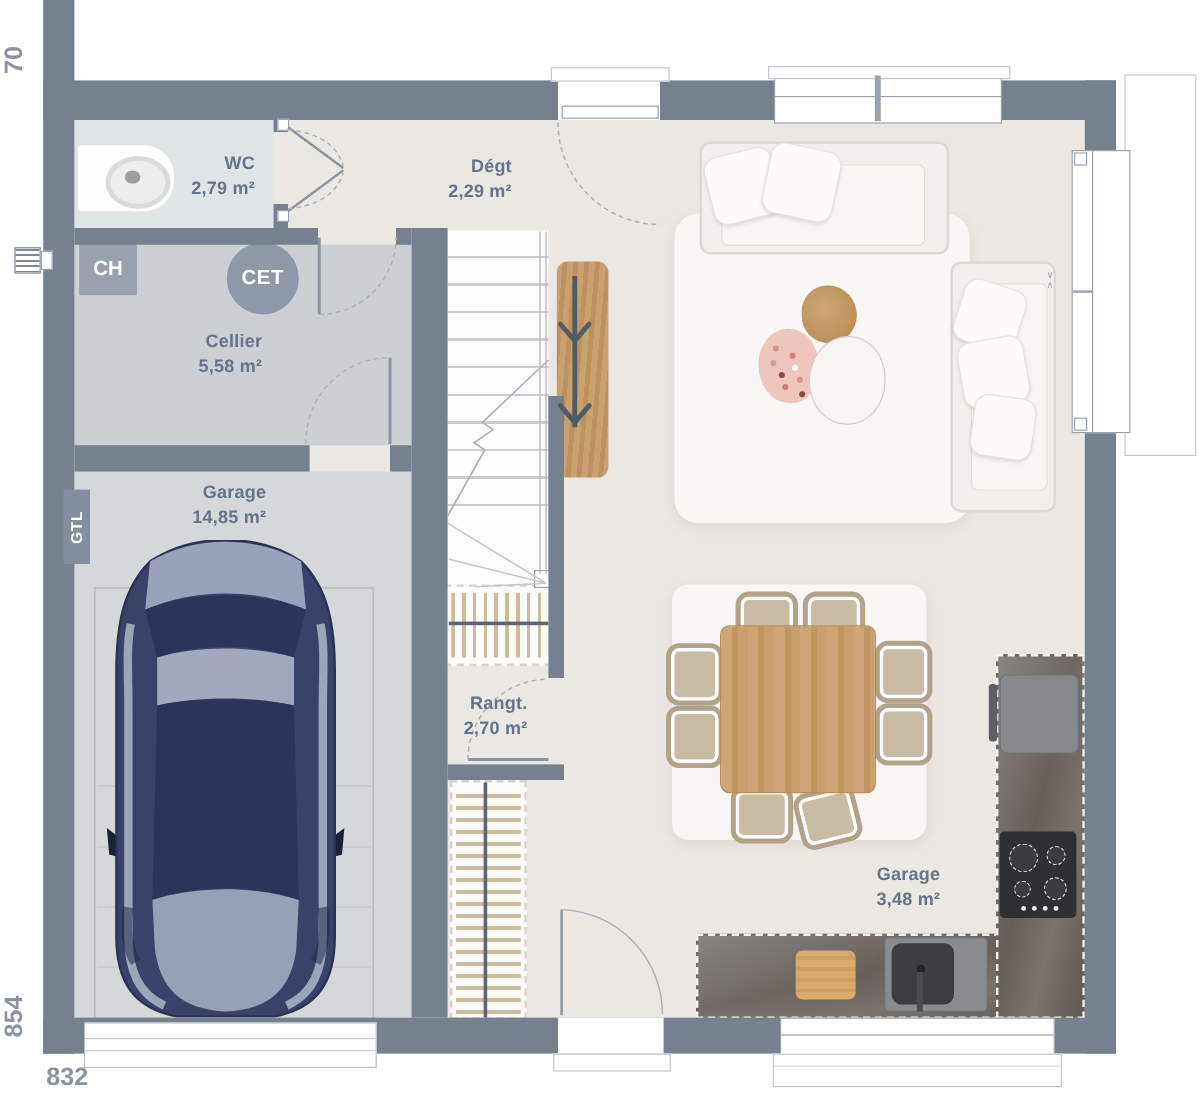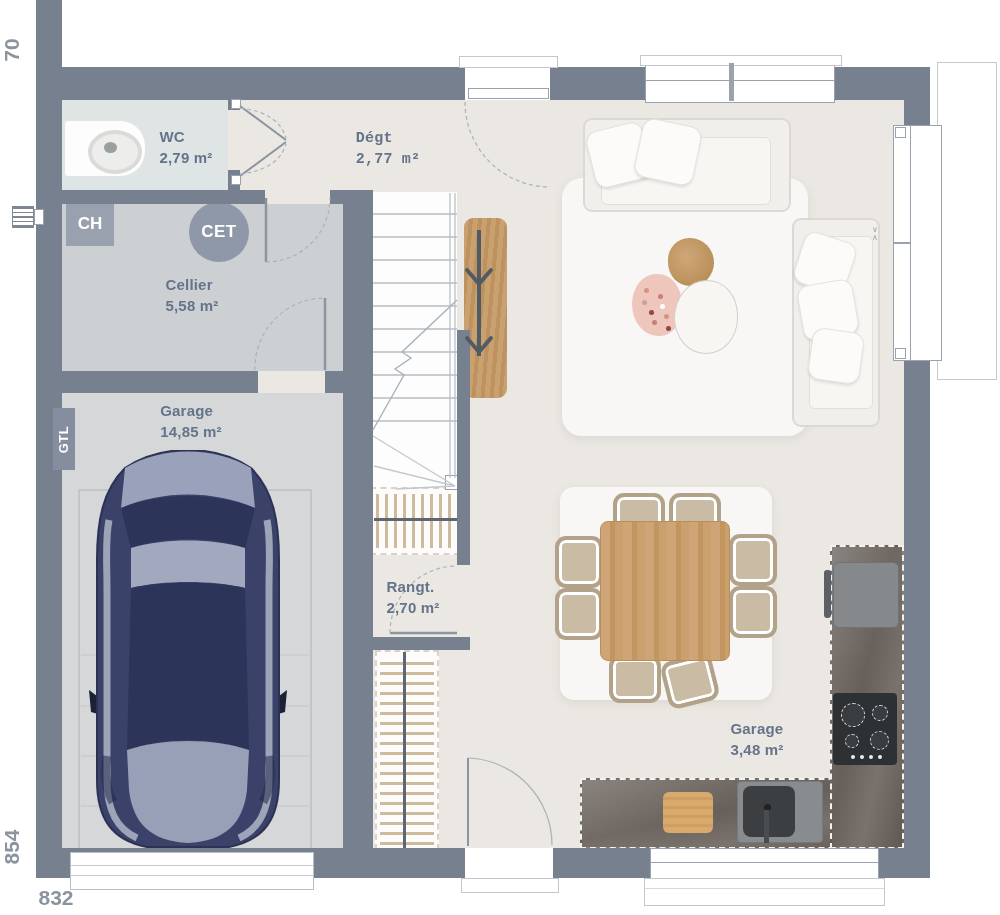--- a/index.html
+++ b/index.html
@@ -128,21 +128,21 @@
   .sink-bowl{left:743px;top:786px;width:52px;height:51px;background:#3c3f42;border-radius:8px;z-index:9;}
   .sink-drain{left:764px;top:804px;width:7px;height:7px;background:#222;border-radius:50%;z-index:10;}
   .faucet{left:764px;top:810px;width:5px;height:33px;background:#4a4d50;z-index:10;}
   .board{left:663px;top:792px;width:50px;height:41px;border-radius:6px;z-index:8;
      background:repeating-linear-gradient(0deg,#d9aa6e 0 6px,#cf9f62 6px 9px);}
   
   .svg-under{left:0;top:0;z-index:2;}
   .svg-over{left:0;top:0;z-index:45;pointer-events:none;}
   .car{left:85px;top:450px;z-index:6;}
   
-  .room-label{position:absolute;transform:translateX(-50%);text-align:left;color:#64748a;
+  .room-label{position:absolute;transform:translateX(-50%);text-align:right;color:#64748a;
      font-weight:700;font-size:15px;line-height:21px;letter-spacing:.2px;white-space:nowrap;z-index:60;}
   .dim{position:absolute;color:#8b939f;font-weight:700;font-size:21px;text-align:center;z-index:60;}
   .dim-rot{transform:rotate(-90deg);}
   .winmark{left:872px;top:226px;font-size:8px;line-height:8px;color:#9aa3ad;z-index:60;text-align:center;}
 </style>
 </head>
 <body>
 
 <div class="plan">
 
@@ -320,23 +320,23 @@
     <path d="M450,193 L450,478 M455,193 L455,478" stroke="#b6bcc3" stroke-width="1.2" fill="none"></path>
 
     <path d="M479,230 L479,356" stroke="#515b66" stroke-width="4" fill="none"></path>
     <path d="M467,270 L479,284 L491,270 M467,338 L479,352 L491,338" stroke="#515b66" stroke-width="4" fill="none" stroke-linejoin="round" stroke-linecap="round"></path>
   </svg>
 
   <div class="room-label" style="left:186px;top:126px;">
     <div>WC</div>
     <div>2,79 m²</div>
   </div>
-  <div class="room-label" style="left:388px;top:128px;font-family:Liberation Mono, monospace;">
+  <div class="room-label" style="left:400px;top:128px;">
     <div>Dégt</div>
-    <div>2,77 m²</div>
+    <div>2,29 m²</div>
   </div>
   <div class="room-label" style="left:192px;top:274px;">
     <div>Cellier</div>
     <div>5,58 m²</div>
   </div>
   <div class="room-label" style="left:191px;top:400px;">
     <div>Garage</div>
     <div>14,85 m²</div>
   </div>
   <div class="room-label" style="left:413px;top:576px;">

